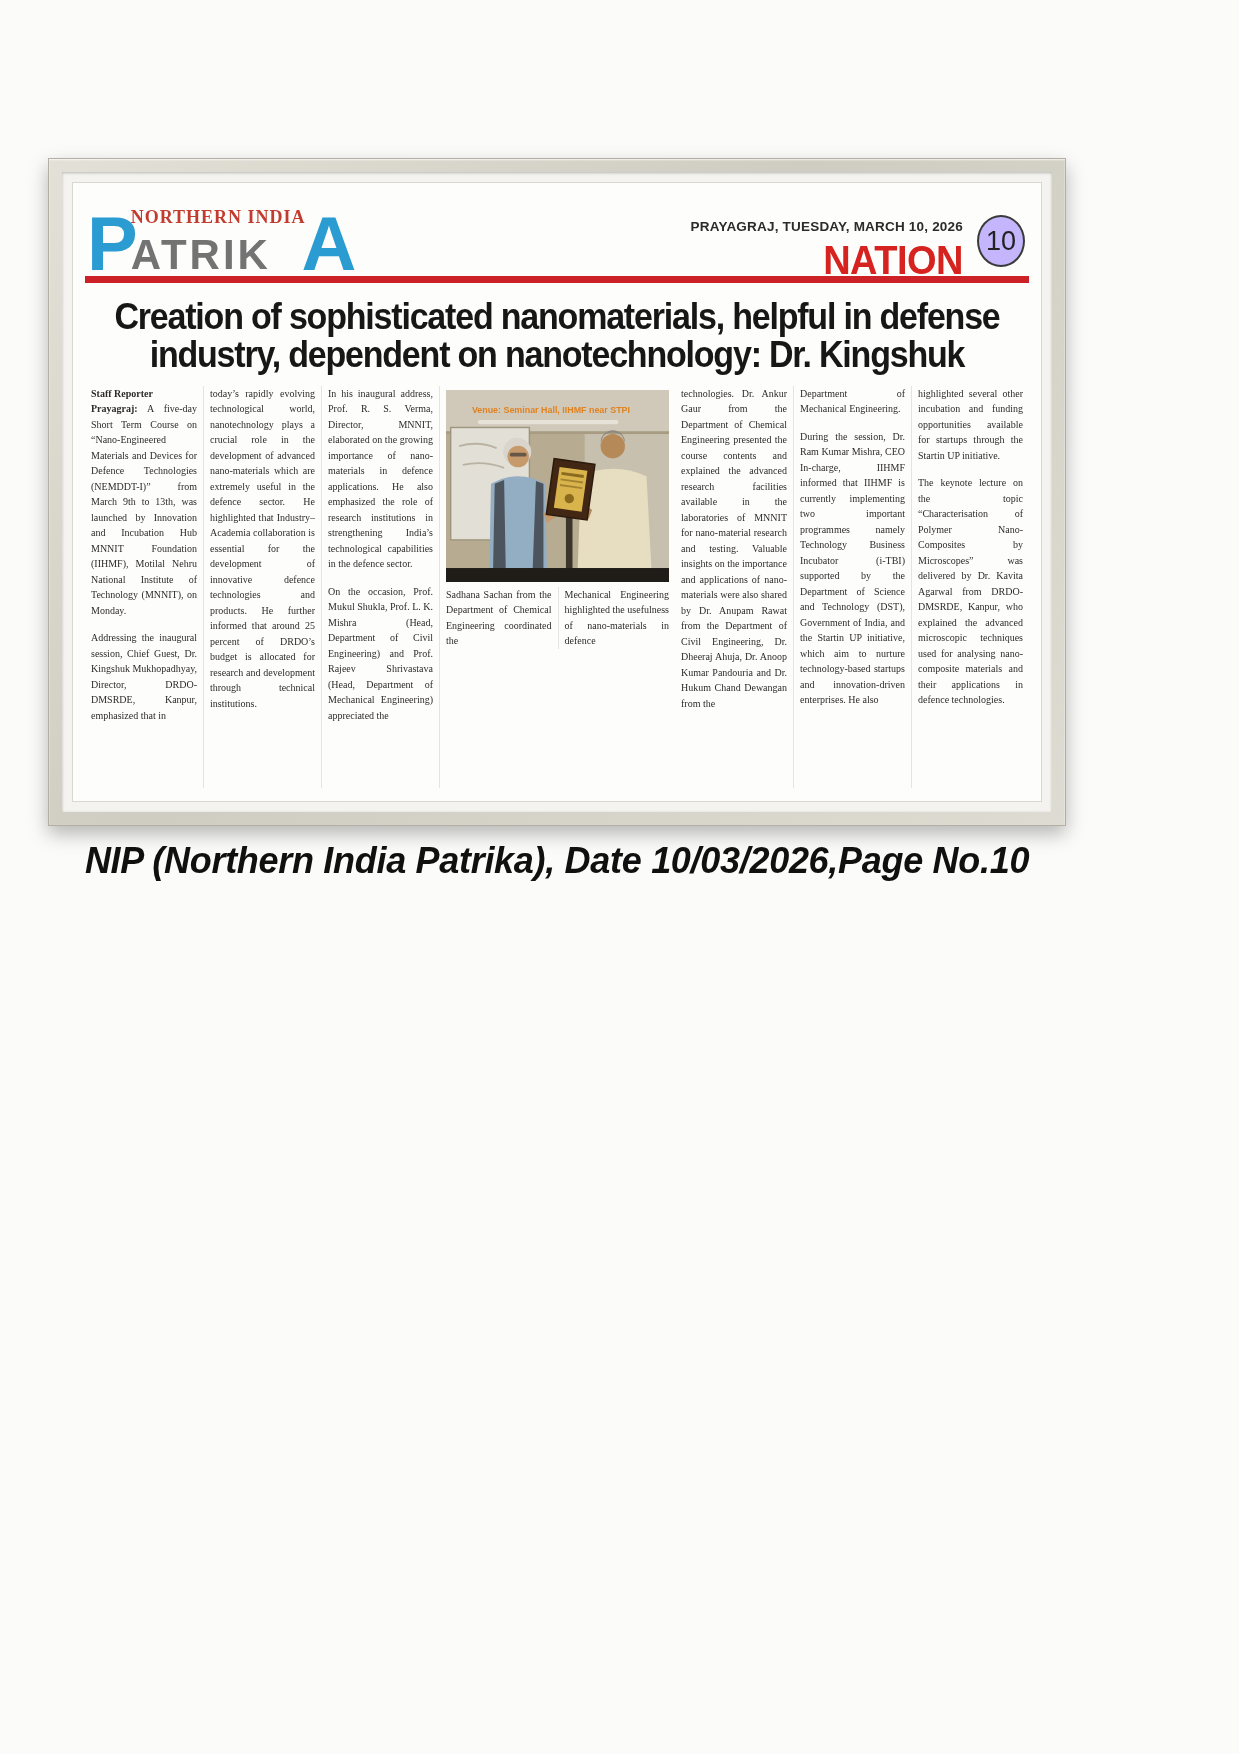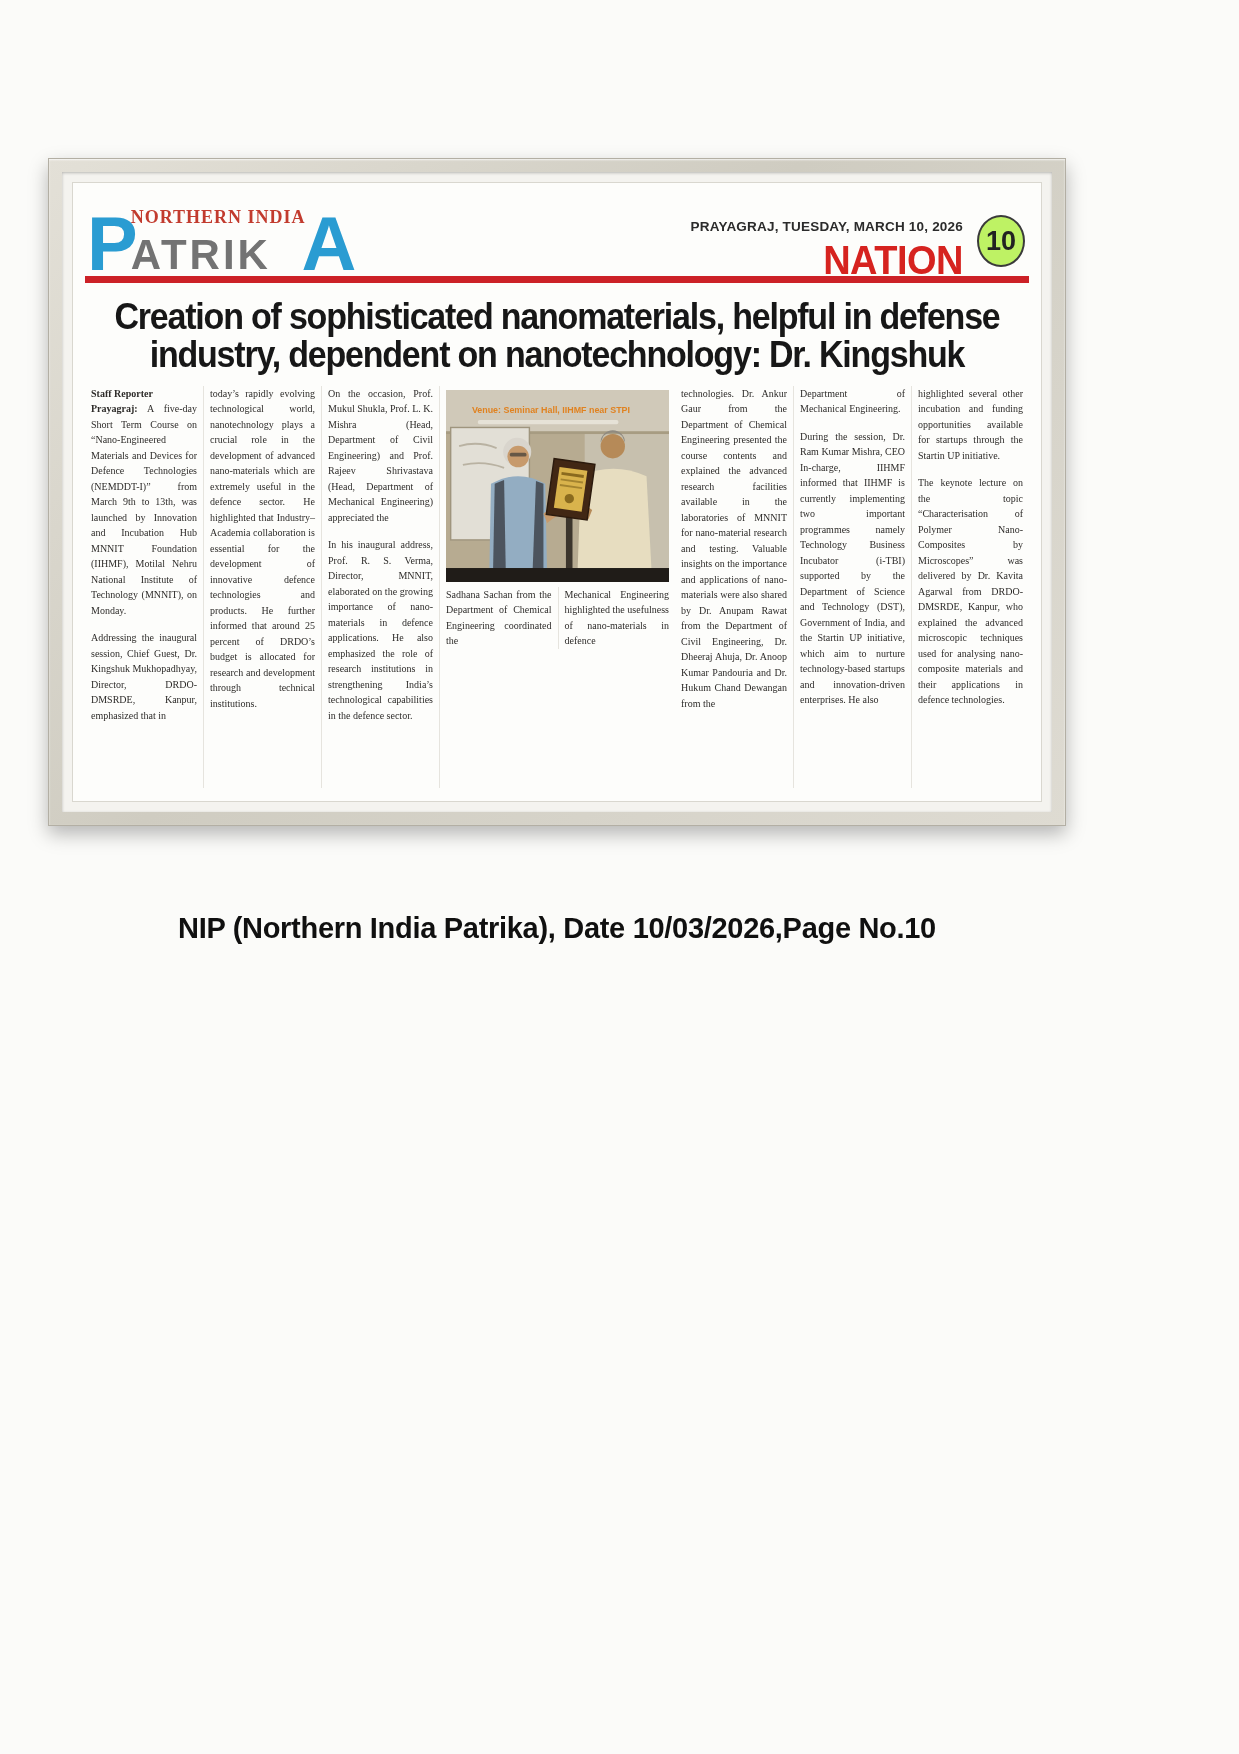--- a/index.html
+++ b/index.html
@@ -59,21 +59,21 @@
   }
   .section-name {
     position:absolute; right:66px; bottom:-4px;
     color:#d6231f; font-weight:800; font-size:38px; line-height:1;
     letter-spacing:-0.5px; transform:scaleY(1.05); transform-origin:bottom;
   }
   .page-circle {
     position:absolute; right:4px; top:26px;
     width:48px; height:52px; border:2px solid #3a3a3a; border-radius:50%;
     display:flex; align-items:center; justify-content:center;
-    font-size:27px; font-weight:700; color:#222; background:#bef264; z-index:2;
+    font-size:27px; font-weight:400; color:#222; background:#c4b5fd; z-index:2;
   }
 
   
   .headline {
     text-align:center; padding:14px 4px 10px 4px;
     color:#171717; font-weight:700;
   }
   .headline-line {
     font-size:34px; line-height:1.13; letter-spacing:-1.2px;
     transform:scaleY(1.08); transform-origin:center;
@@ -95,23 +95,23 @@
 
   .photo-block { grid-column:4 / span 2; display:flex; flex-direction:column; }
   .photo-row { display:grid; grid-template-columns:1fr 1fr; }
   .photo-row .subcol { padding:0 6px; }
   .photo-row .subcol + .subcol { border-left:1px solid #e6e4de; }
   .photo-holder { padding:4px 6px 5px 6px; }
   .photo-holder svg { display:block; width:100%; height:auto; }
 
   
   .bottom-caption {
-    position:absolute; left:48px; top:912px; width:1018px;
+    position:absolute; left:48px; top:840px; width:1018px;
     text-align:center;
-    font-size:29px; font-weight:700; 
+    font-size:36px; font-weight:700; font-style:italic;
     color:#101010; letter-spacing:-0.3px;
   }
 </style>
 </head>
 <body>
 
 <div class="page">
 
   <div class="clip-frame">
     <div class="clip-matte">
@@ -142,22 +142,22 @@
             <div class="byline">Staff Reporter</div>
             <p><span class="lead">Prayagraj:</span><span> A five-day Short Term Course on “Nano-Engineered Materials and Devices for Defence Technologies (NEMDDT-I)” from March 9th to 13th, was launched by Innovation and Incubation Hub MNNIT Foundation (IIHMF), Motilal Nehru National Institute of Technology (MNNIT), on Monday.</span></p>
             <p>Addressing the inaugural session, Chief Guest, Dr. Kingshuk Mukhopadhyay, Director, DRDO-DMSRDE, Kanpur, emphasized that in</p>
           </div>
 
           <div class="col">
             <p>today’s rapidly evolving technological world, nanotechnology plays a crucial role in the development of advanced nano-materials which are extremely useful in the defence sector. He highlighted that Industry–Academia collaboration is essential for the development of innovative defence technologies and products. He further informed that around 25 percent of DRDO’s budget is allocated for research and development through technical institutions.</p>
           </div>
 
           <div class="col">
+            <p>In his inaugural address, Prof. R. S. Verma, Director, MNNIT, elaborated on the growing importance of nano-materials in defence applications. He also emphasized the role of research institutions in strengthening India’s technological capabilities in the defence sector.</p>
             <p>On the occasion, Prof. Mukul Shukla, Prof. L. K. Mishra (Head, Department of Civil Engineering) and Prof. Rajeev Shrivastava (Head, Department of Mechanical Engineering) appreciated the</p>
-            <p>In his inaugural address, Prof. R. S. Verma, Director, MNNIT, elaborated on the growing importance of nano-materials in defence applications. He also emphasized the role of research institutions in strengthening India’s technological capabilities in the defence sector.</p>
           </div>
 
           <div class="photo-block">
 
             <div class="photo-holder">
               <svg viewBox="0 0 238 205" xmlns="http://www.w3.org/2000/svg" role="img">
 
                 <rect width="238" height="205" fill="#b7ab91"></rect>
                 <rect x="148" y="0" width="90" height="205" fill="#c7c0ae"></rect>
 

